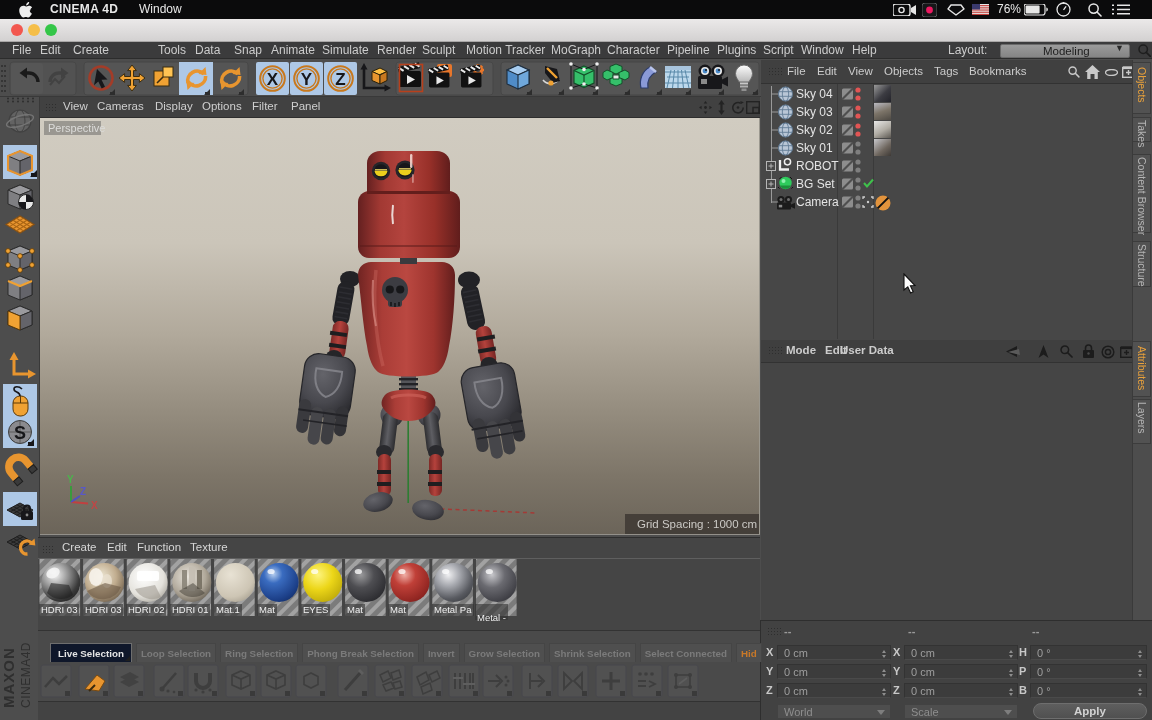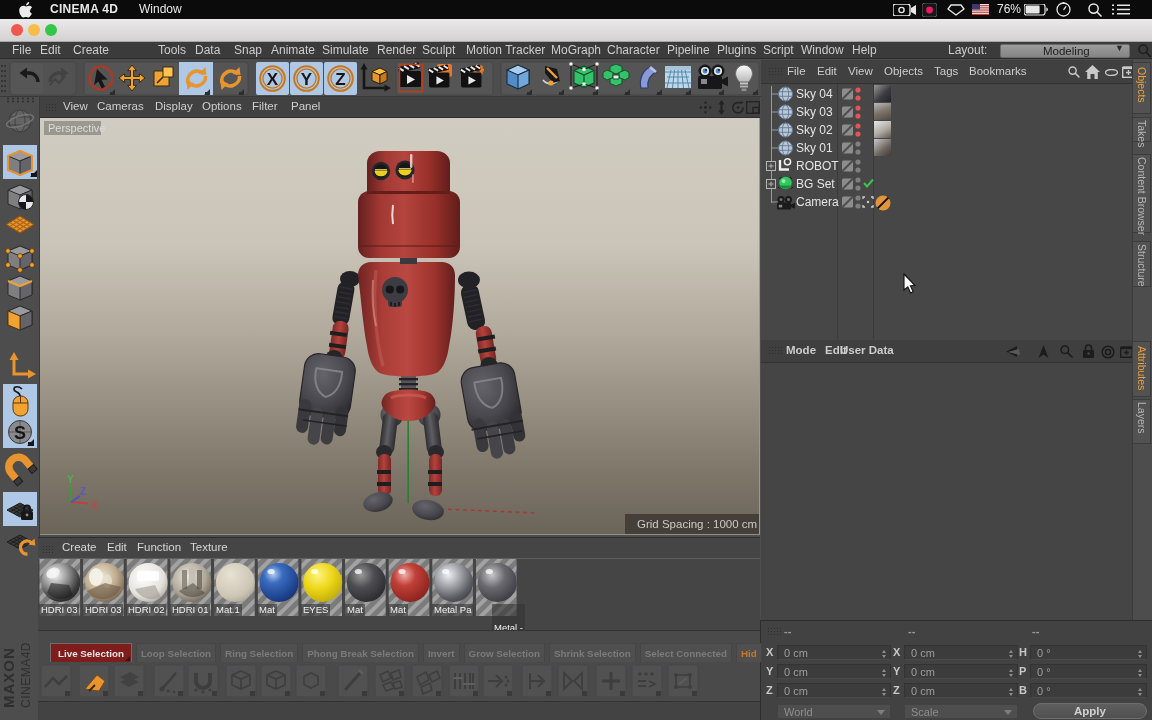--- a/index.html
+++ b/index.html
@@ -1028,21 +1028,21 @@
       <div style="position:absolute; left:0px; top:45px; height:12px; line-height:12px; padding:0 2px; background:rgba(52,52,52,0.62); white-space:nowrap;">HDRI 03</div>
       <div style="position:absolute; left:44px; top:45px; height:12px; line-height:12px; padding:0 2px; background:rgba(52,52,52,0.62); white-space:nowrap;">HDRI 03</div>
       <div style="position:absolute; left:87px; top:45px; height:12px; line-height:12px; padding:0 2px; background:rgba(52,52,52,0.62); white-space:nowrap;">HDRI 02</div>
       <div style="position:absolute; left:131px; top:45px; height:12px; line-height:12px; padding:0 2px; background:rgba(52,52,52,0.62); white-space:nowrap;">HDRI 01</div>
       <div style="position:absolute; left:175px; top:45px; height:12px; line-height:12px; padding:0 2px; background:rgba(52,52,52,0.62); white-space:nowrap;">Mat.1</div>
       <div style="position:absolute; left:218px; top:45px; height:12px; line-height:12px; padding:0 2px; background:rgba(52,52,52,0.62); white-space:nowrap;">Mat</div>
       <div style="position:absolute; left:262px; top:45px; height:12px; line-height:12px; padding:0 2px; background:rgba(52,52,52,0.62); white-space:nowrap;">EYES</div>
       <div style="position:absolute; left:306px; top:45px; height:12px; line-height:12px; padding:0 2px; background:rgba(52,52,52,0.62); white-space:nowrap;">Mat</div>
       <div style="position:absolute; left:349px; top:45px; height:12px; line-height:12px; padding:0 2px; background:rgba(52,52,52,0.62); white-space:nowrap;">Mat</div>
       <div style="position:absolute; left:393px; top:45px; height:12px; line-height:12px; padding:0 2px; background:rgba(52,52,52,0.62); white-space:nowrap;">Metal Pa</div>
-      <div style="position:absolute; left:453px; top:45px; height:12px; line-height:12px; padding:18px 2px; background:rgba(52,52,52,0.62); white-space:nowrap;">Metal -</div>
+      <div style="position:absolute; left:436px; top:45px; height:12px; line-height:12px; padding:8px 2px; background:rgba(52,52,52,0.62); white-space:nowrap;">Metal -</div>
     </div>
   <div class="abs" id="mathead">
     <div class="mi dots" style="left:4px; top:6px; width:13px; height:9px;"></div>
     <span class="mi" style="left:24px;">Create</span>
     <span class="mi" style="left:69px;">Edit</span>
     <span class="mi" style="left:99px;">Function</span>
     <span class="mi" style="left:152px;">Texture</span>
   </div>
   <div class="vtab" style="top:62px; height:52px;">
       <span style="color:#e9a13b;">Objects</span>
@@ -1057,21 +1057,21 @@
       <span style="top:2px;">Structure</span>
     </div>
   <div class="vtab" style="top:341px; height:56px;">
       <span style="color:#e9a13b;">Attributes</span>
     </div>
   <div class="vtab" style="top:399px; height:45px;">
       <span style="top:2px;">Layers</span>
     </div>
   <div class="abs" id="seltabs">
     <div style="position:absolute; left:12px; top:12px; height:20px; display:flex; font-size:9.8px; white-space:nowrap; overflow:hidden; width:712px;">
-      <div style="height:19px; line-height:19px; padding:0 7px; background:#7f1d1d; border:1px solid #6e6e6e; border-bottom:none; color:#e4e4e4; font-weight:bold; position:relative; white-space:nowrap;">Live Selection<span style="position:absolute; right:1px; bottom:1px; width:0; height:0; border-left:5px solid transparent; border-bottom:5px solid #1e1e1e;"></span></div>
+      <div style="height:19px; line-height:19px; padding:0 7px; background:#0f172a; border:1px solid #6e6e6e; border-bottom:none; color:#e4e4e4; font-weight:bold; position:relative; white-space:nowrap;">Live Selection<span style="position:absolute; right:1px; bottom:1px; width:0; height:0; border-left:5px solid transparent; border-bottom:5px solid #1e1e1e;"></span></div>
       <div class="stab">Loop Selection</div>
         <div class="stab">Ring Selection</div>
         <div class="stab">Phong Break Selection</div>
         <div class="stab">Invert</div>
         <div class="stab">Grow Selection</div>
         <div class="stab">Shrink Selection</div>
         <div class="stab">Select Connected</div>
         <div class="stab" style="color:#c87828;">Hid</div>
     </div>
   </div>

